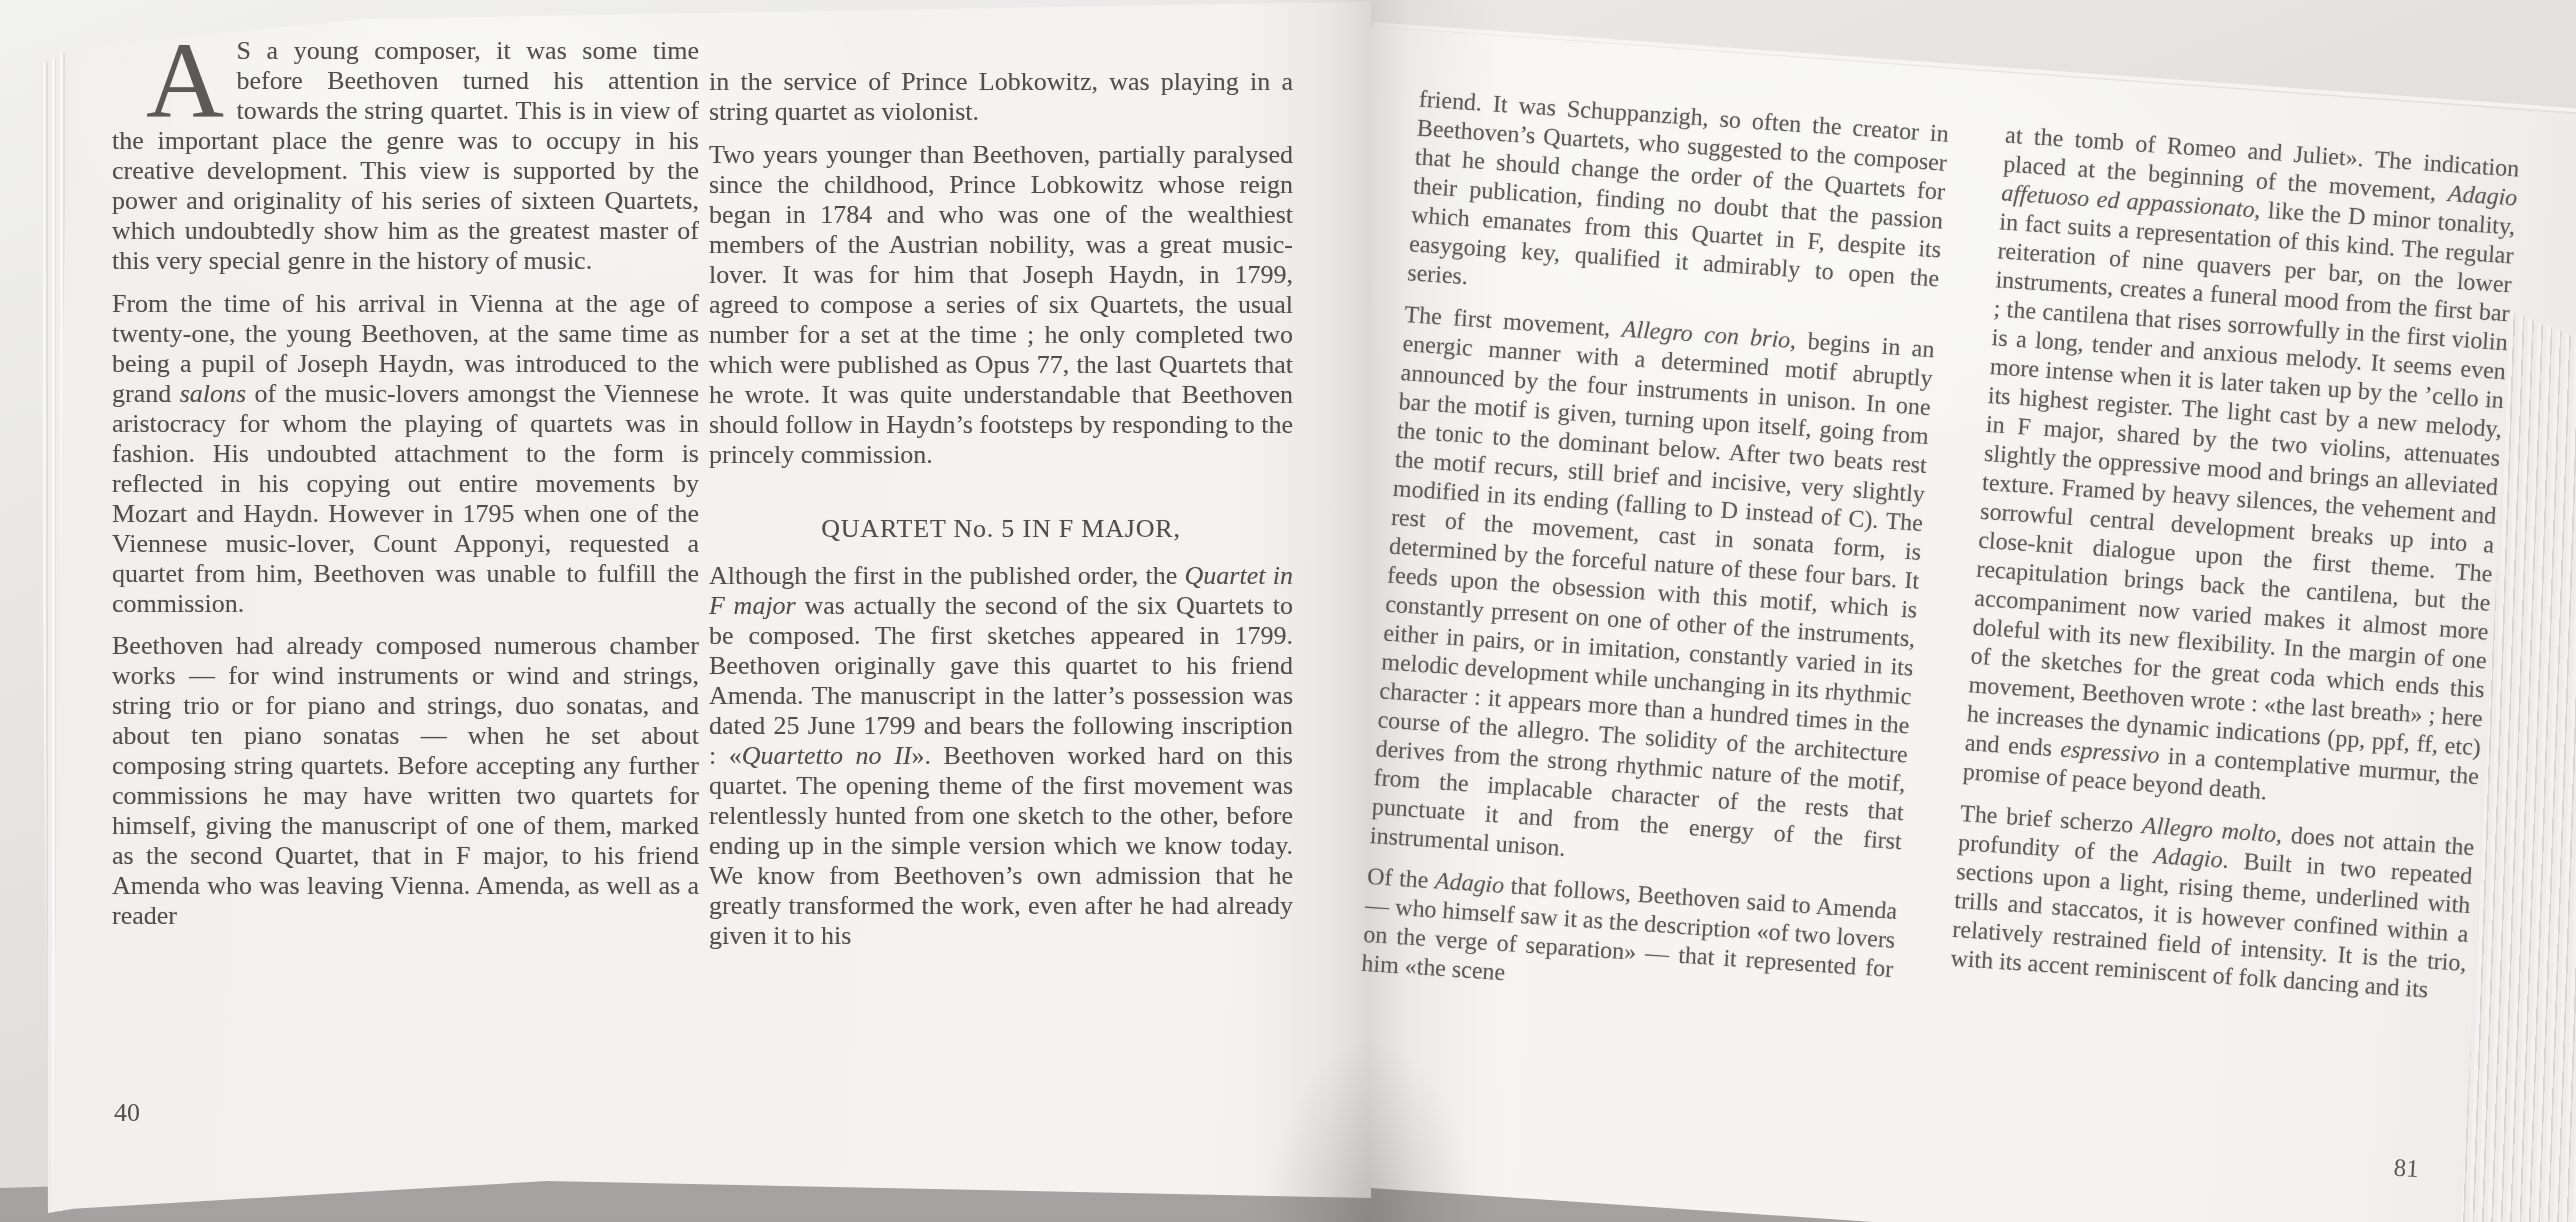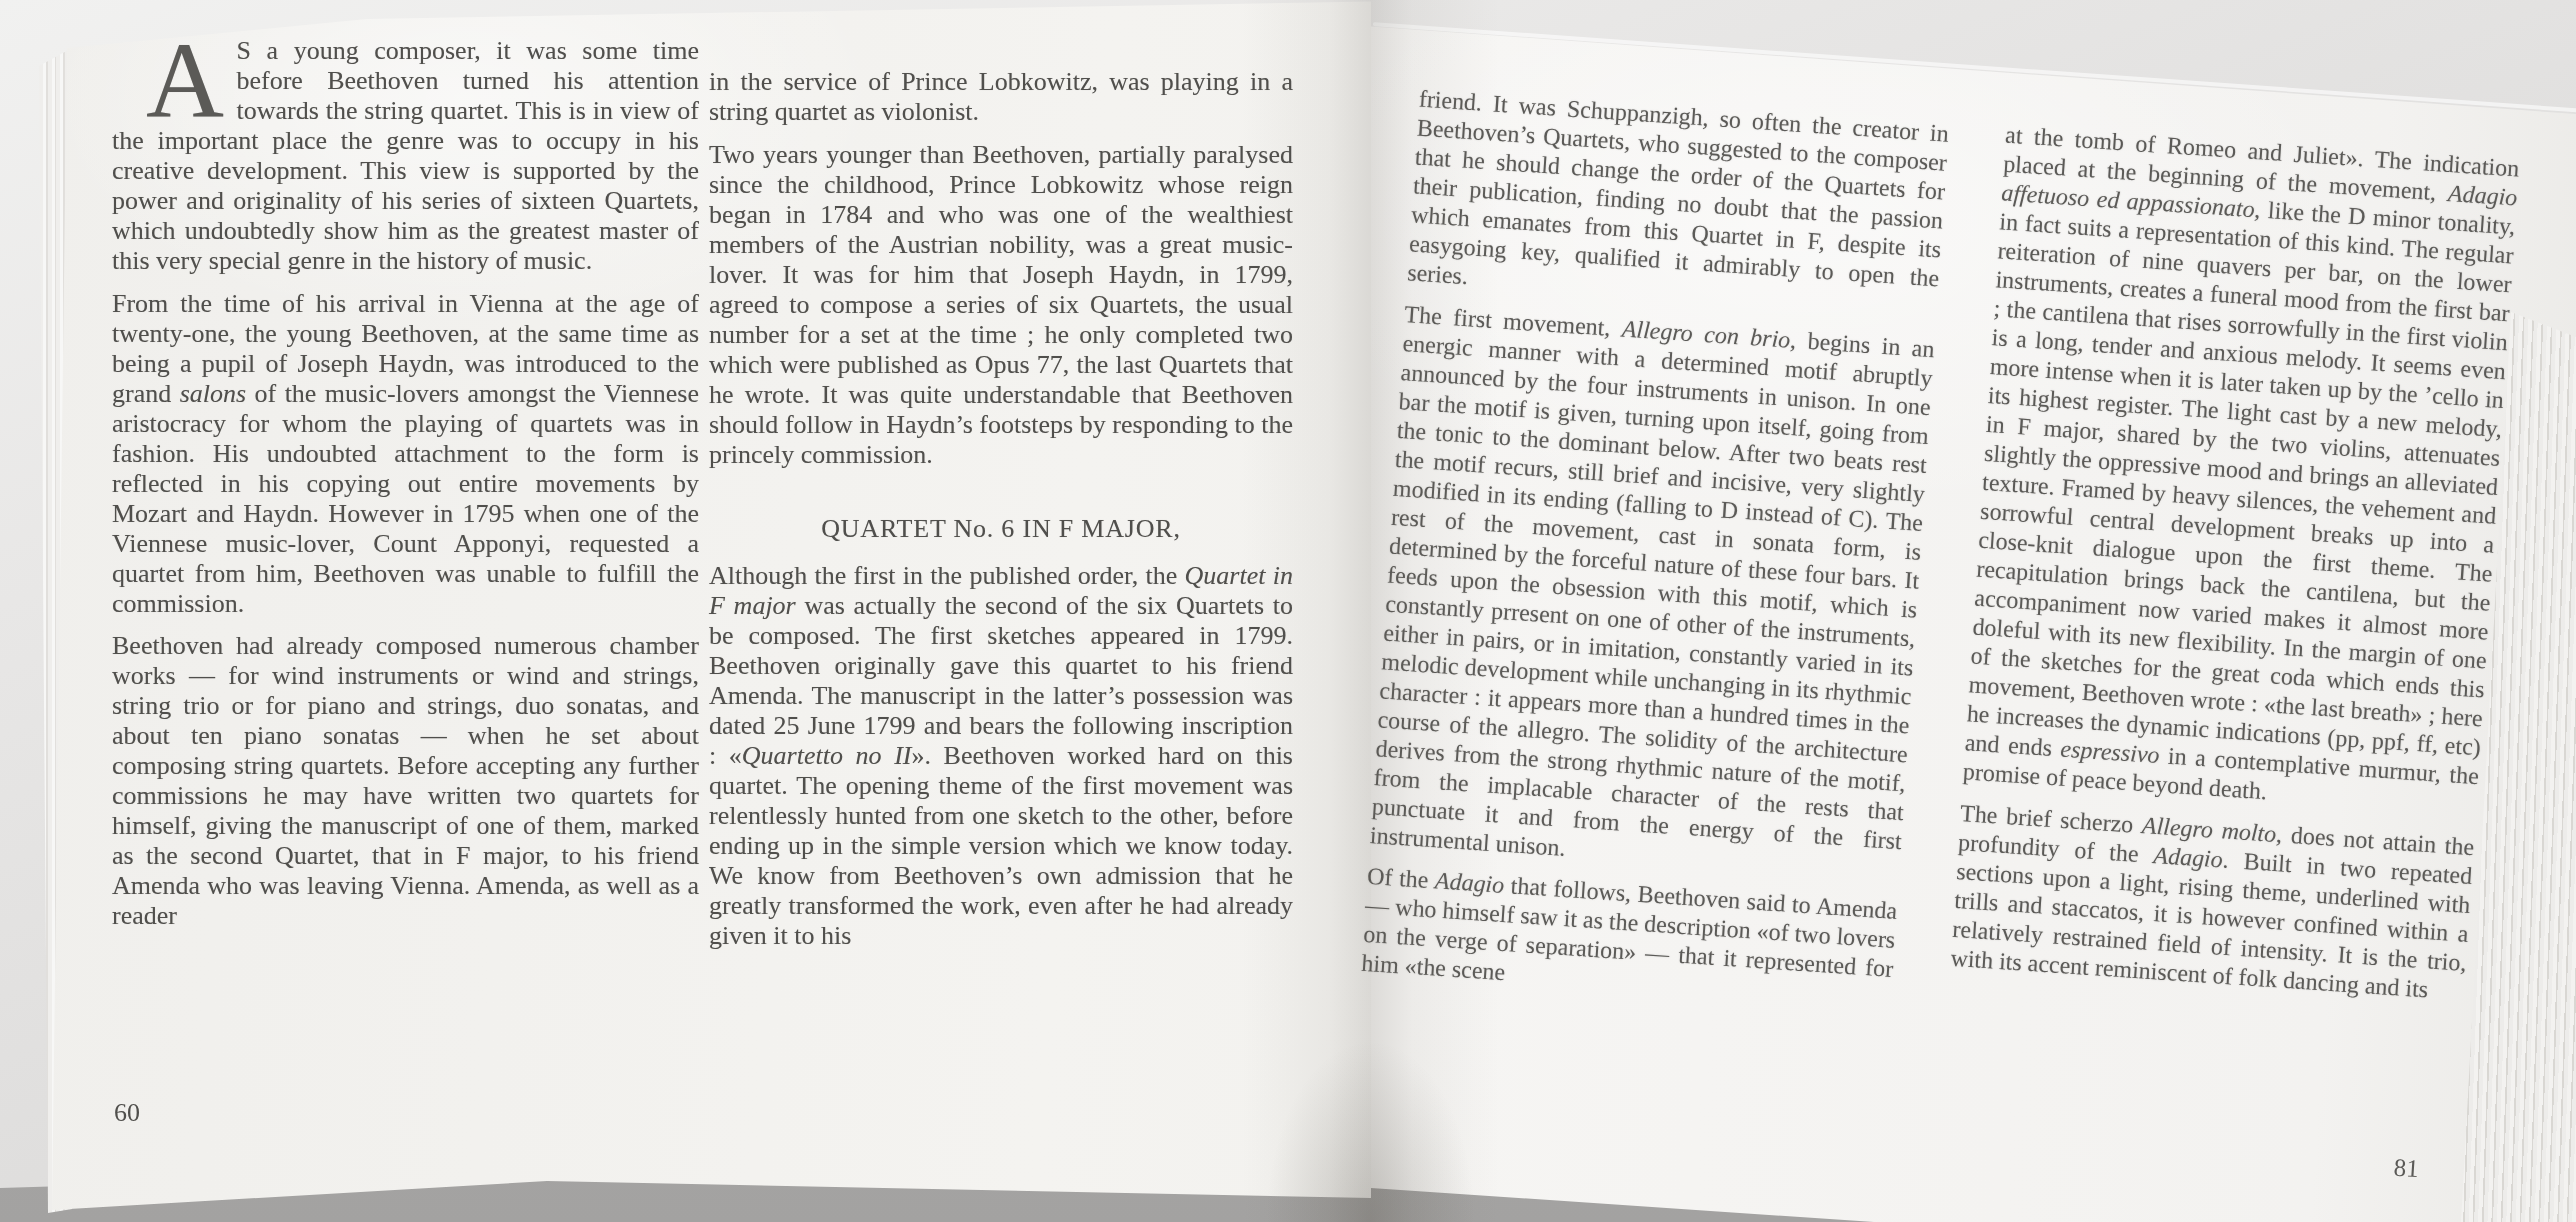--- a/index.html
+++ b/index.html
@@ -95,25 +95,25 @@
 
   <div class="col lp-col1">
     <p class="para"><span class="dropcap">A</span><span><span>S a young composer, it was some time before Beethoven turned his attention towards the string quartet. This is in view of the important place the genre was to occupy in his creative development. This view is supported by the power and originality of his series of sixteen Quartets, which undoubtedly show him as the greatest master of this very special genre in the history of music.</span></span></p>
     <p class="para"><span>From the time of his arrival in Vienna at the age of twenty-one, the young Beethoven, at the same time as being a pupil of Joseph Haydn, was introduced to the grand </span><i>salons</i><span> of the music-lovers amongst the Viennese aristocracy for whom the playing of quartets was in fashion. His undoubted attachment to the form is reflected in his copying out entire movements by Mozart and Haydn. However in 1795 when one of the Viennese music-lover, Count Apponyi, requested a quartet from him, Beethoven was unable to fulfill the commission.</span></p>
     <p class="para"><span>Beethoven had already composed numerous chamber works — for wind instruments or wind and strings, string trio or for piano and strings, duo sonatas, and about ten piano sonatas — when he set about composing string quartets. Before accepting any further commissions he may have written two quartets for himself, giving the manuscript of one of them, marked as the second Quartet, that in F major, to his friend Amenda who was leaving Vienna. Amenda, as well as a reader</span></p>
   </div>
 
   <div class="col lp-col2">
     <p class="para"><span>in the service of Prince Lobkowitz, was playing in a string quartet as violonist.</span></p>
     <p class="para"><span>Two years younger than Beethoven, partially paralysed since the childhood, Prince Lobkowitz whose reign began in 1784 and who was one of the wealthiest members of the Austrian nobility, was a great music-lover. It was for him that Joseph Haydn, in 1799, agreed to compose a series of six Quartets, the usual number for a set at the time ; he only completed two which were published as Opus 77, the last Quartets that he wrote. It was quite understandable that Beethoven should follow in Haydn’s footsteps by responding to the princely commission.</span></p>
-    <div class="heading heading-1">QUARTET No. 6 IN F MAJOR,</div>
+    <div class="heading heading-1">QUARTET No. 5 IN F MAJOR,</div>
     <p class="para"><span>Although the first in the published order, the </span><i>Quartet in F major</i><span> was actually the second of the six Quartets to be composed. The first sketches appeared in 1799. Beethoven originally gave this quartet to his friend Amenda. The manuscript in the latter’s possession was dated 25 June 1799 and bears the following inscription : «</span><i>Quartetto no II</i><span>». Beethoven worked hard on this quartet. The opening theme of the first movement was relentlessly hunted from one sketch to the other, before ending up in the simple version which we know today. We know from Beethoven’s own admission that he greatly transformed the work, even after he had already given it to his</span></p>
   </div>
 
-  <div class="page-num lp-num">60</div>
+  <div class="page-num lp-num">40</div>
 
   <div class="page-right"></div>
   <div class="rp-top-edge"></div>
 
   <div class="rp-rot">
     <div class="rp-col rp-col1">
       <p class="para"><span>friend. It was Schuppanzigh, so often the creator in Beethoven’s Quartets, who suggested to the composer that he should change the order of the Quartets for their publication, finding no doubt that the passion which emanates from this Quartet in F, despite its easygoing key, qualified it admirably to open the series.</span></p>
       <p class="para"><span>The first movement, </span><i>Allegro con brio</i><span>, begins in an energic manner with a determined motif abruptly announced by the four instruments in unison. In one bar the motif is given, turning upon itself, going from the tonic to the dominant below. After two beats rest the motif recurs, still brief and incisive, very slightly modified in its ending (falling to D instead of C). The rest of the movement, cast in sonata form, is determined by the forceful nature of these four bars. It feeds upon the obsession with this motif, which is constantly prresent on one of other of the instruments, either in pairs, or in imitation, constantly varied in its melodic development while unchanging in its rhythmic character : it appears more than a hundred times in the course of the allegro. The solidity of the architecture derives from the strong rhythmic nature of the motif, from the implacable character of the rests that punctuate it and from the energy of the first instrumental unison.</span></p>
       <p class="para"><span>Of the </span><i>Adagio</i><span> that follows, Beethoven said to Amenda — who himself saw it as the description «of two lovers on the verge of separation» — that it represented for him «the scene</span></p>
     </div>

